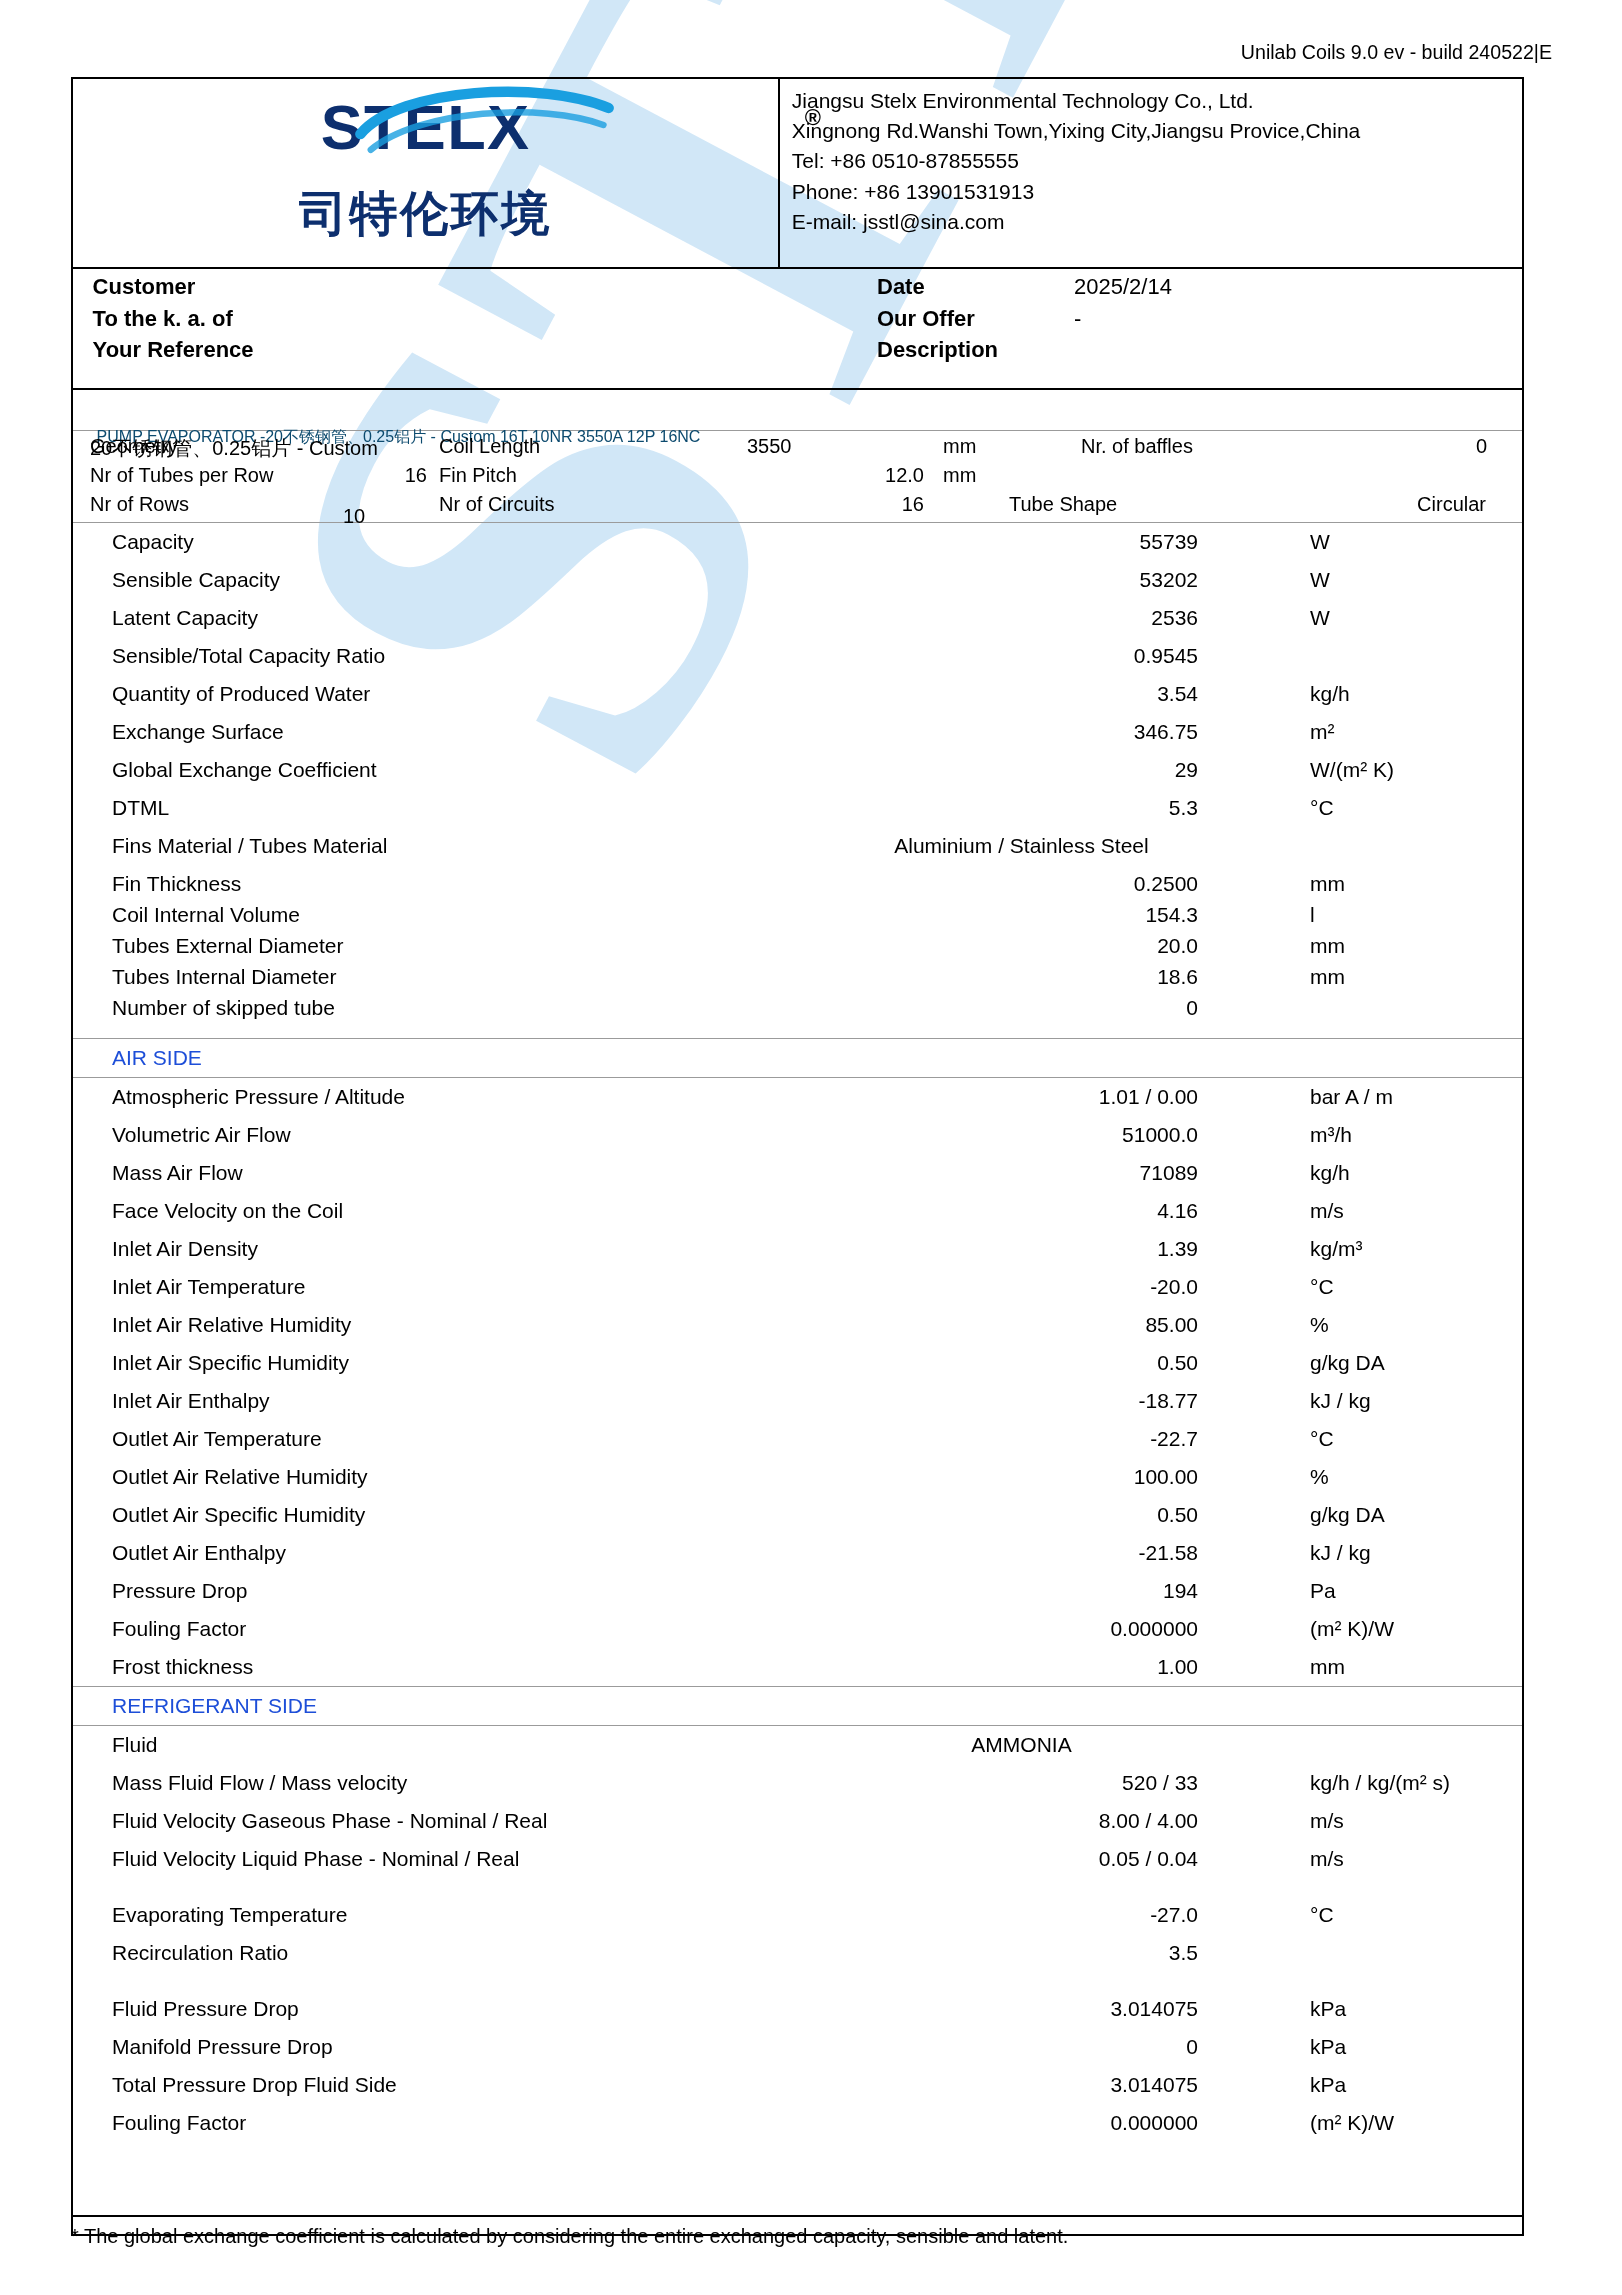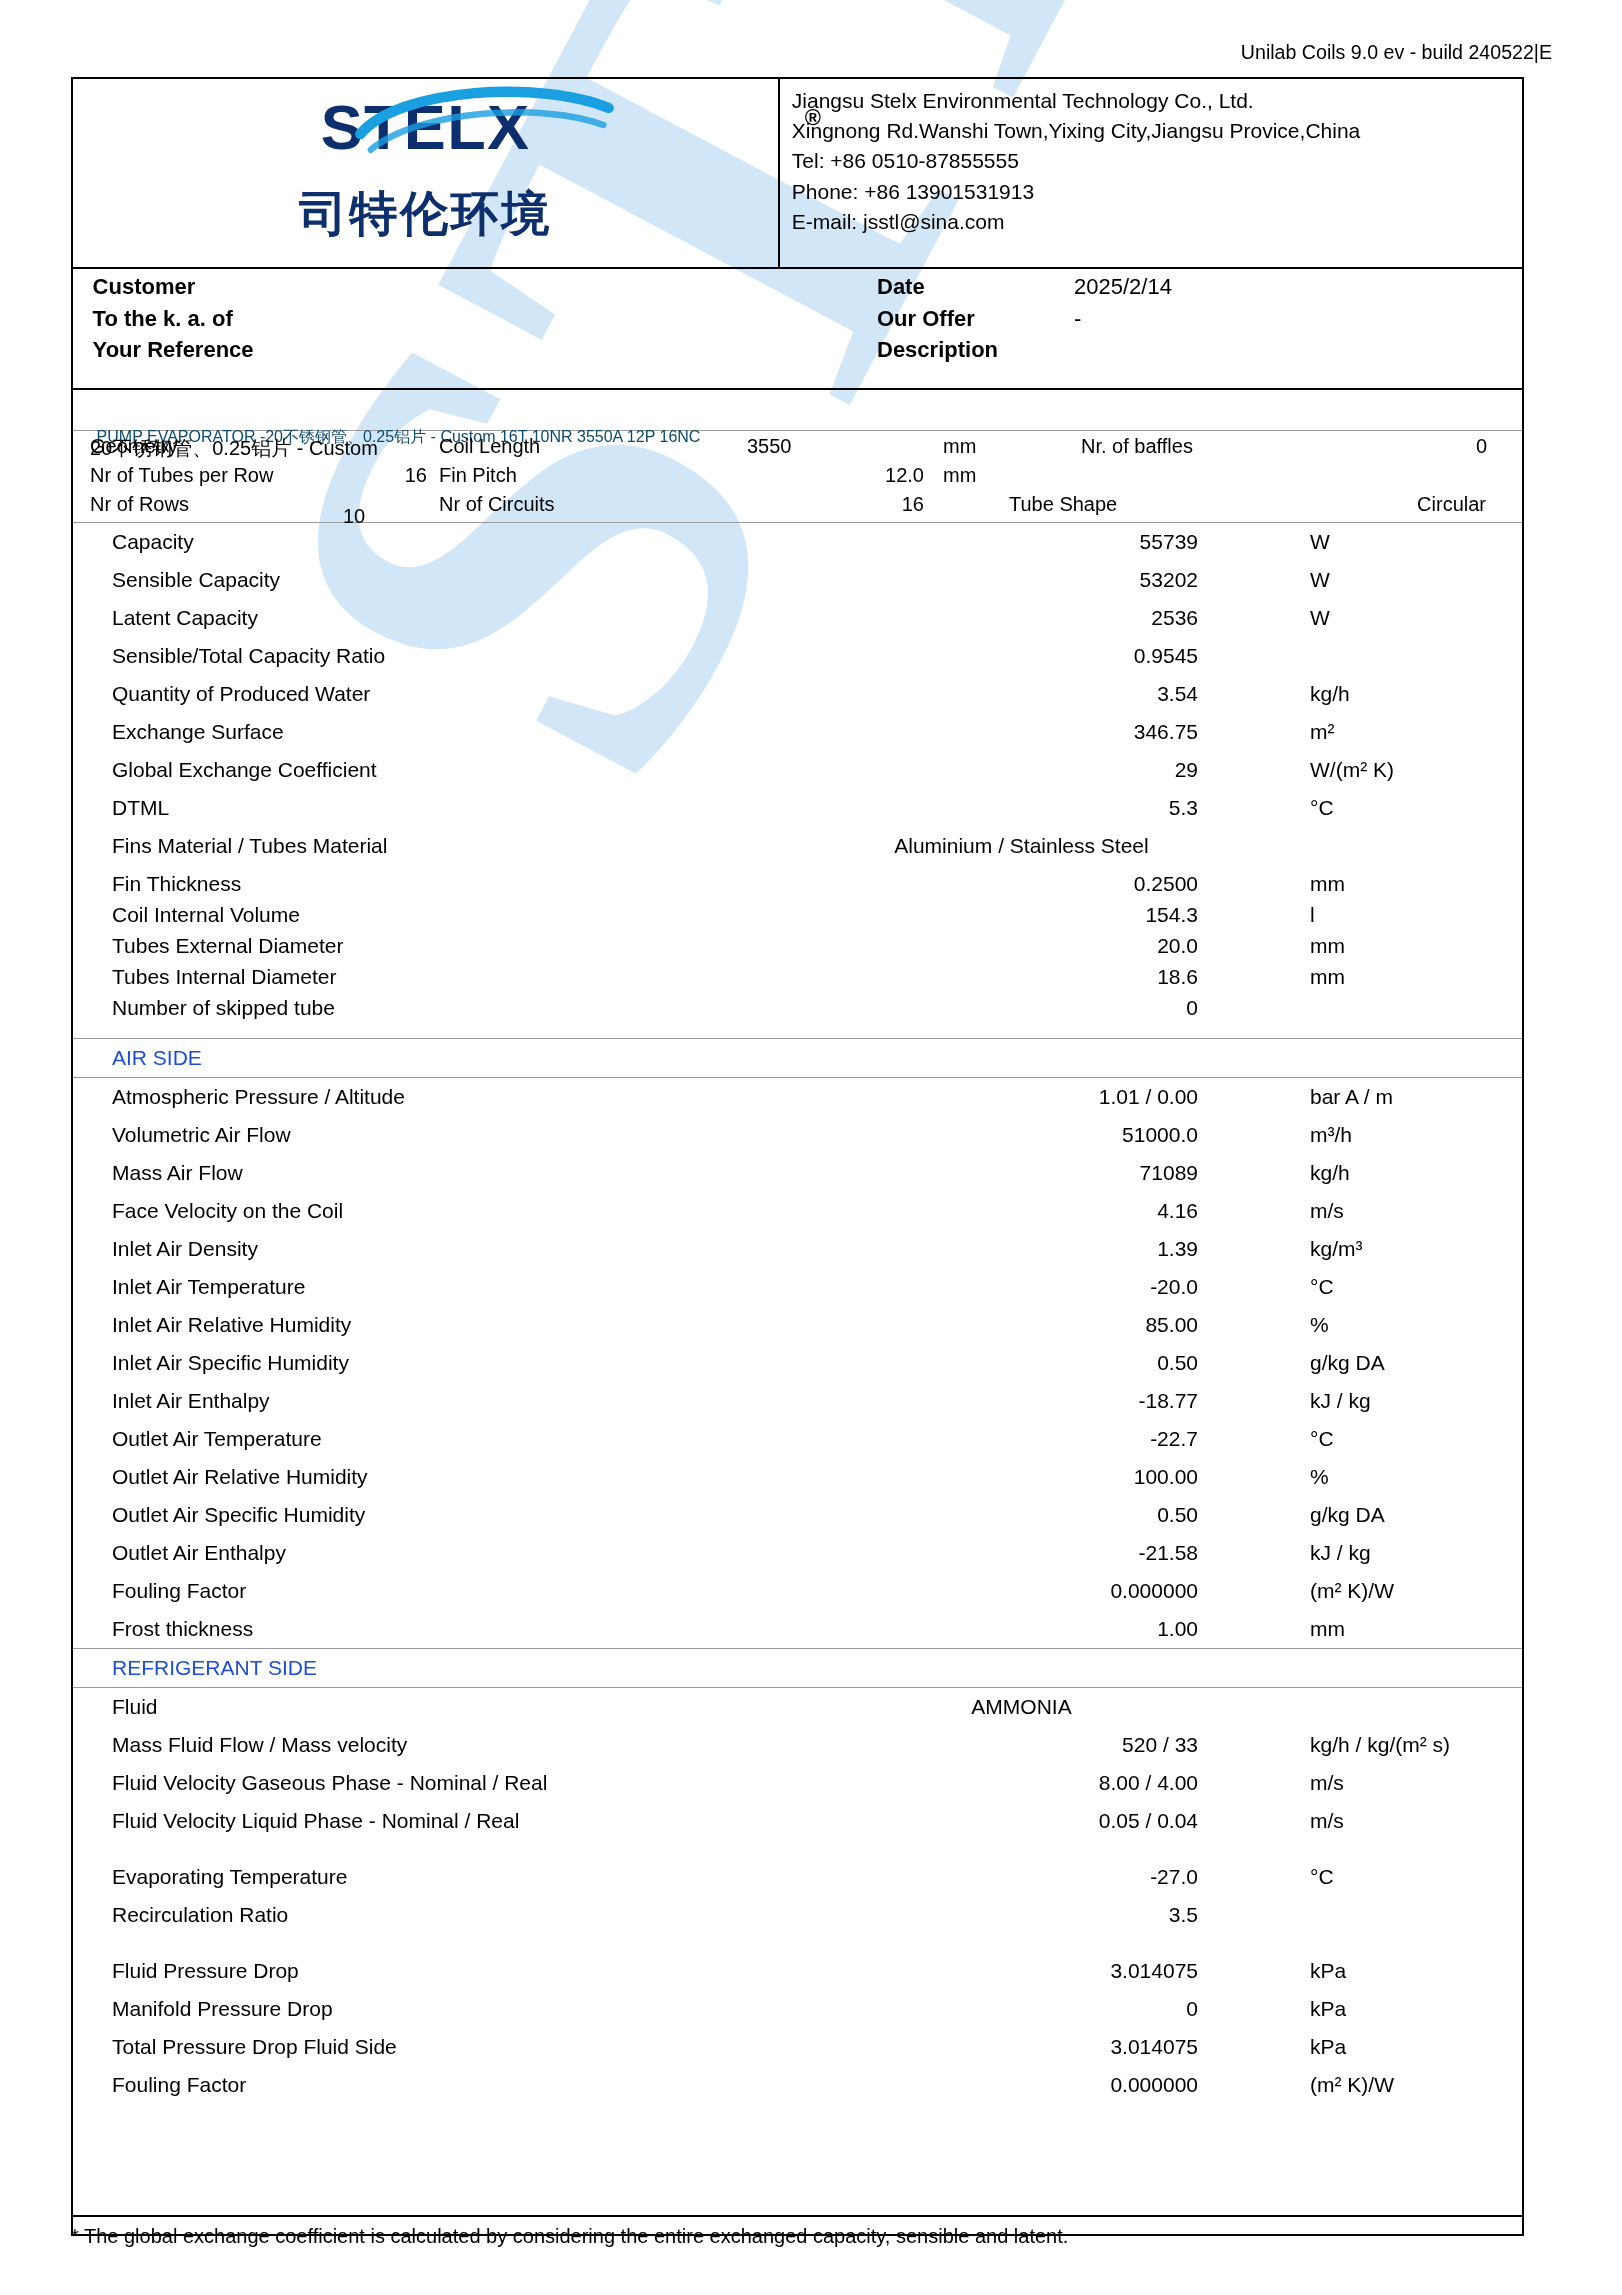--- a/index.html
+++ b/index.html
@@ -408,20 +408,25 @@
           <span class="label">Outlet Air Specific Humidity</span>
           <span class="value">0.50</span>
           <span class="unit">g/kg DA</span>
         </div>
       <div class="drow">
           <span class="label">Outlet Air Enthalpy</span>
           <span class="value">-21.58</span>
           <span class="unit">kJ / kg</span>
         </div>
       <div class="drow">
+          <span class="label">Pressure Drop</span>
+          <span class="value">194</span>
+          <span class="unit">Pa</span>
+        </div>
+      <div class="drow">
           <span class="label">Fouling Factor</span>
           <span class="value">0.000000</span>
           <span class="unit">(m² K)/W</span>
         </div>
       <div class="drow">
           <span class="label">Frost thickness</span>
           <span class="value">1.00</span>
           <span class="unit">mm</span>
         </div>
     </div>

